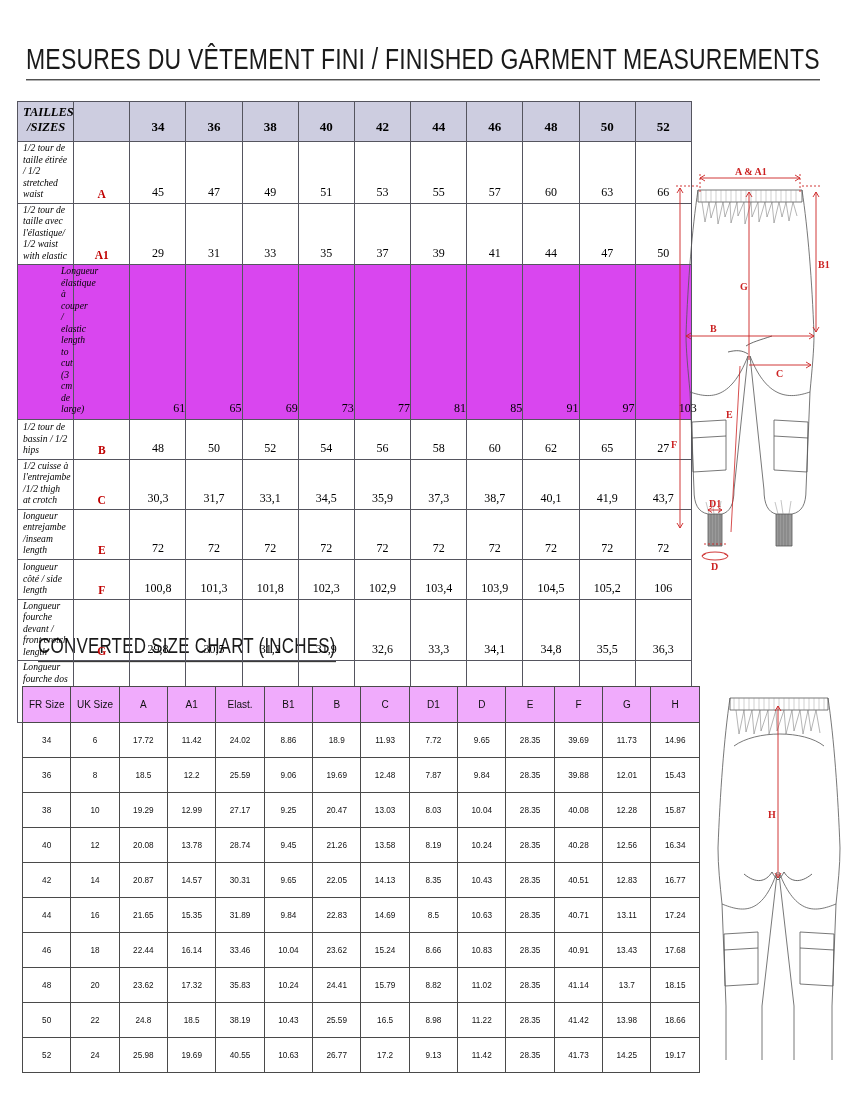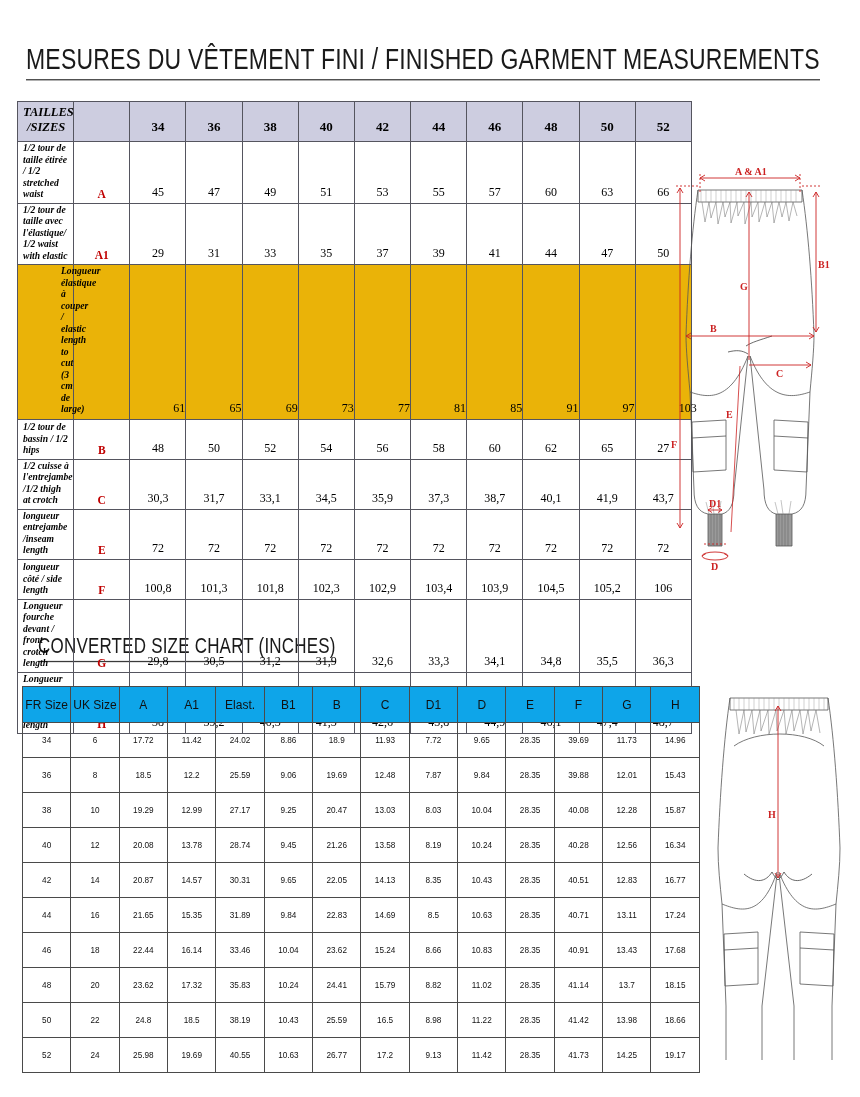--- a/index.html
+++ b/index.html
@@ -48,21 +48,21 @@
   #metric-table td, #metric-table th {
     border: 1px solid #55555f;
     padding: 0 4px;
     font-size: 10.5px;
     vertical-align: bottom;
     height: 27px;
   }
   #metric-table .lbl {
     text-align: left;
     font-style: italic;
-    font-weight: bold;
+    font-weight: normal;
     font-size: 9.6px;
     line-height: 11.5px;
     padding-left: 5px;
     padding-bottom: 3px;
     width: 228px;
   }
   #metric-table .code {
     text-align: center;
     color: #c00000;
     font-weight: bold;
@@ -87,43 +87,43 @@
     font-size: 12.5px;
     text-align: center;
     padding-left: 5px;
   }
   #metric-table thead .hdr-size {
     text-align: center;
     font-weight: bold;
     font-size: 13px;
   }
   #metric-table tr.tall td { height: 40px; }
-  #metric-table tr.pink td { background: #eab308; padding-left: 43px; }
+  #metric-table tr.pink td { background: #d946ef; padding-left: 43px; }
   #metric-table tr.pink .lbl { padding-bottom: 4px; }
 
   
   #inch-table {
     position: absolute;
     left: 22px; top: 686px;
     width: 678px;
     border-collapse: collapse;
     table-layout: fixed;
     font-family: "Liberation Sans", sans-serif;
   }
   #inch-table td {
     border: 1px solid #4a4a4a;
     text-align: center;
     font-size: 8.2px;
     height: 35px;
     color: #111;
   }
   #inch-table thead td {
-    background: #0ea5e9;
+    background: #f0abfc;
     height: 36px;
-    font-size: 12px;
+    font-size: 10px;
   }
 
   
   .tech-fig { position: absolute; }
   #fig-front { left: 668px; top: 160px; width: 164px; height: 412px; }
   #fig-back  { left: 700px; top: 676px; width: 156px; height: 392px; }
   .tech-fig svg { display: block; width: 100%; height: 100%; }
   .dim-label {
     font-family: "Liberation Serif", serif;
     font-weight: bold;

